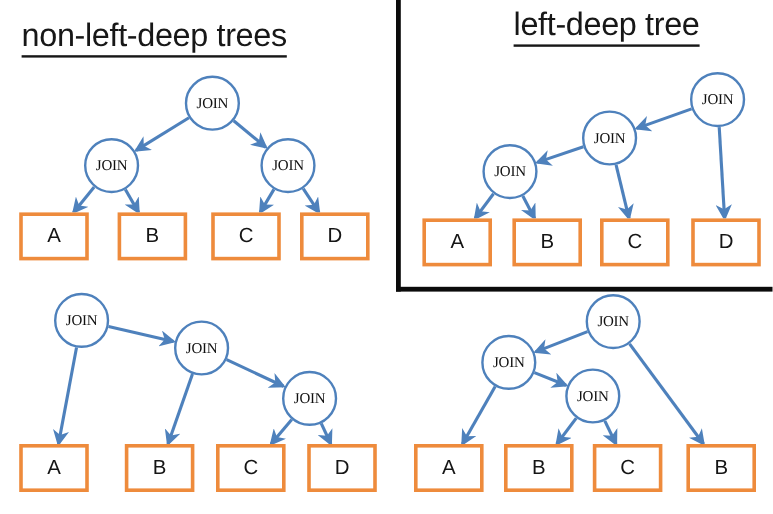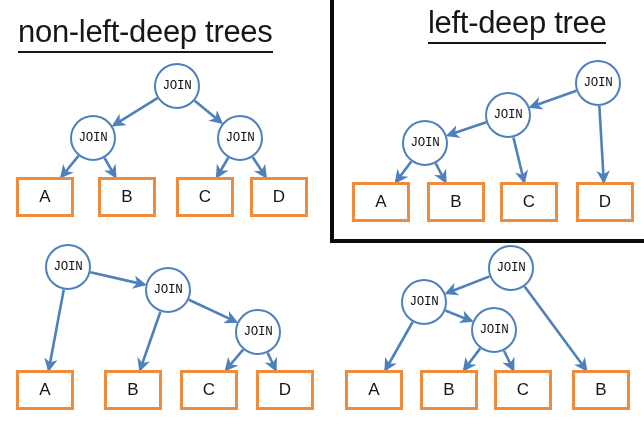--- a/index.html
+++ b/index.html
@@ -20,21 +20,21 @@
   svg.layer {
     position: absolute;
     left: 0;
     top: 0;
     width: 644px;
     height: 428px;
   }
   .panel-title {
     position: absolute;
     font-family: "Liberation Sans", sans-serif;
-    font-size: 31px;
+    font-size: 27px;
     color: #171717;
     white-space: nowrap;
     letter-spacing: -0.3px;
   }
   .panel-title .ul {
     border-bottom: 2px solid #171717;
     padding-bottom: 2px;
   }
   .title-left  { left: 18px;  top: 14px; }
   .title-right { left: 428px; top: 5px; }
@@ -53,21 +53,21 @@
   }
   .join-node {
     position: absolute;
     box-sizing: border-box;
     border: 2px solid #4E81BC;
     border-radius: 50%;
     background: #ffffff;
     display: flex;
     align-items: center;
     justify-content: center;
-    font-family: Liberation Mono, monospace;
+    font-family: Liberation Serif, serif;
     font-size: 12.5px;
     color: #111111;
     letter-spacing: -0.2px;
   }
   .divider-v {
     position: absolute;
     background: #0b0b0b;
   }
   .divider-h {
     position: absolute;

